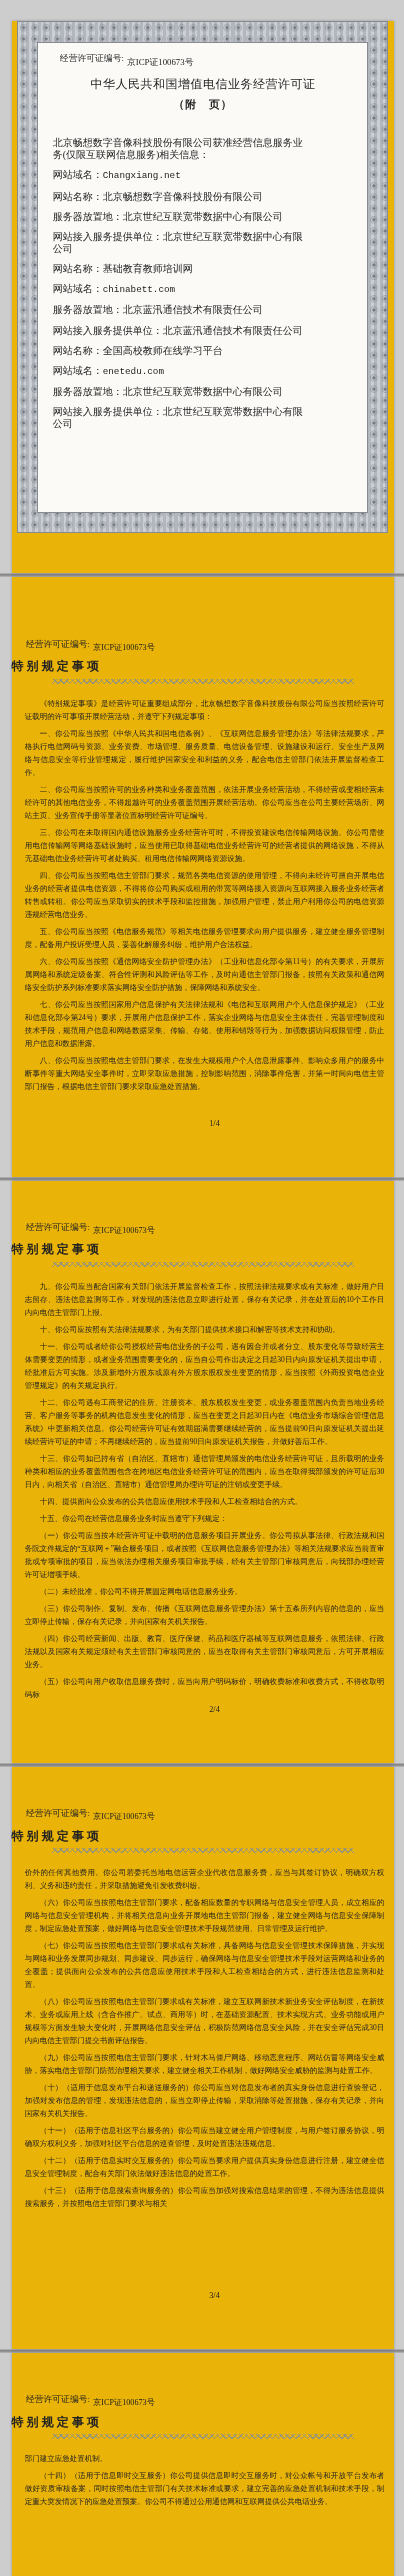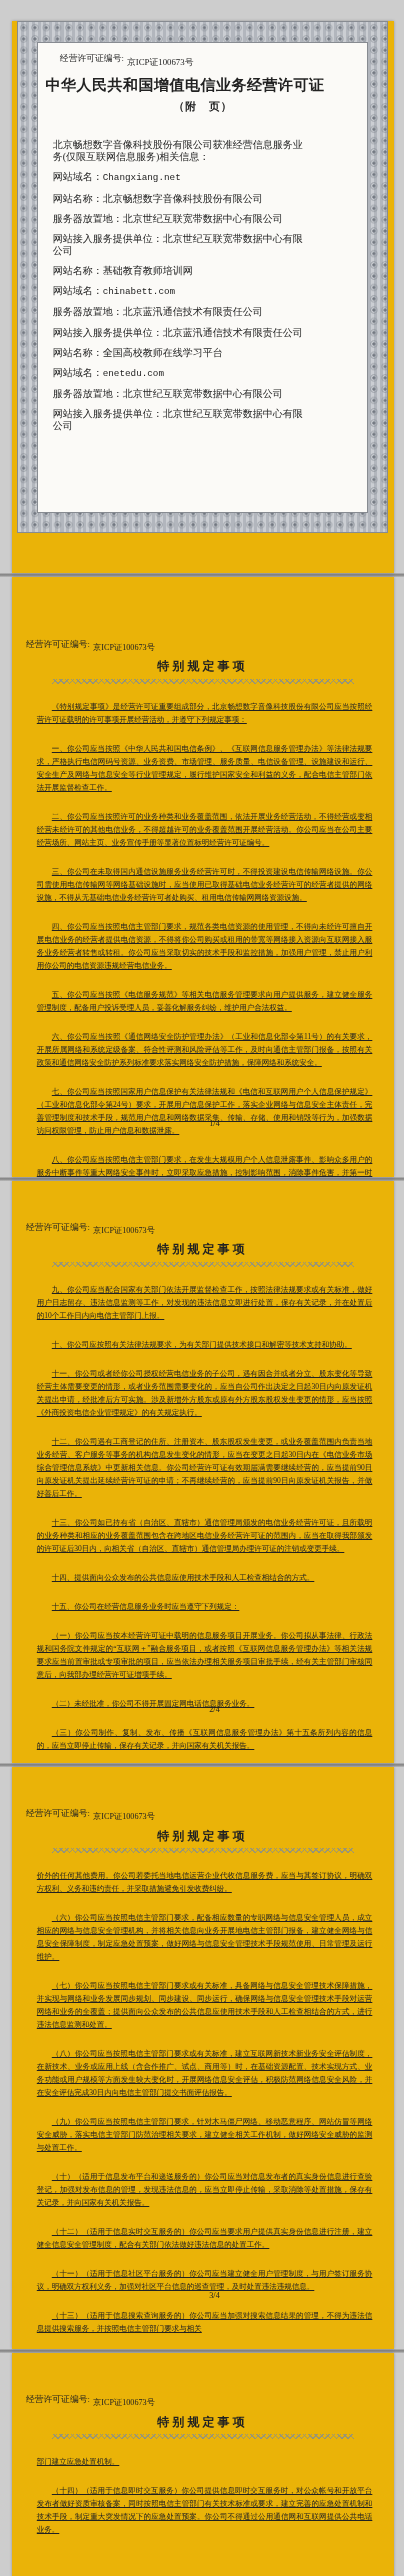--- a/index.html
+++ b/index.html
@@ -36,52 +36,52 @@
     background-size:11.3px 11.3px,11.3px 11.3px,auto;
   }
   .cert-inner{
     background:#fbfaf7;border:0.5px solid #878b91;
     height:100%;box-sizing:border-box;
     padding:10.3px 6.2px 0 7.2px;position:relative;
   }
   .cert-header{margin-left:14.4px;font-size:8.8px;white-space:nowrap;}
   .cert-license-no{position:relative;top:3.6px;margin-left:3.1px;font-size:8.8px;}
   .cert-title{
-    margin:11.3px 0 0;text-align:left;
-    font-size:15px;font-weight:700;letter-spacing:0.5px;
+    margin:11.3px 0 0;text-align:center;
+    font-size:12px;font-weight:400;letter-spacing:0.5px;
   }
   .cert-subtitle{
     margin:5.2px 0 0;text-align:center;
     font-size:10.8px;font-weight:700;letter-spacing:1px;
   }
   .cert-body{margin:20.6px 0 0 7.2px;width:258px;font-size:10px;}
   .cert-body p{margin:0;padding:4.1px 0;line-height:12px;word-break:break-all;}
   .cert-body .mono{font-family:"Liberation Mono","DejaVu Sans Mono",monospace;font-size:9.3px;}
 
   
   .page-special{padding-top:41px;}
   .sp-first{padding-top:62px;}
   .sp-header{margin-left:14.4px;font-size:8.8px;white-space:nowrap;}
   .sp-no{position:relative;top:2.6px;margin-left:3.1px;font-size:8.2px;}
   .sp-title{
-    margin:7.2px 0 0;text-align:center;
+    margin:7.2px 0 0;text-align:left;
     font-size:12px;font-weight:700;letter-spacing:3.1px;
   }
   .zigzag{
     height:4.6px;width:302px;margin:3.6px auto 0;
     background:
       repeating-linear-gradient(45deg, rgba(138,144,138,.8) 0 1px, transparent 1px 4.1px),
       repeating-linear-gradient(-45deg, rgba(138,144,138,.8) 0 1px, transparent 1px 4.1px);
   }
   .sp-body{
     margin:13.4px 5.2px 0 9.3px;
     font-size:7.5px;line-height:13px;
     text-align:justify;word-break:break-all;
   }
-  .sp-body p{margin:16px;text-indent:2em;text-decoration:underline;}
+  .sp-body p{margin:4px;text-indent:2em;}
   .sp-body p.noindent{text-indent:0;}
   .pg-footer{
     position:absolute;left:0;right:0;bottom:49px;
     text-align:center;font-size:8.2px;padding-left:24px;
   }
 </style>
 </head>
 <body>
 
 <div class="scan">
@@ -159,22 +159,22 @@
         <div class="sp-header"><span class="sp-label">经营许可证编号:</span><span class="sp-no">京ICP证100673号</span></div>
         <h2 class="sp-title">特别规定事项</h2>
         <div class="zigzag"></div>
         <div class="sp-body">
           <p class="noindent">价外的任何其他费用。你公司若委托当地电信运营企业代收信息服务费，应当与其签订协议，明确双方权利、义务和违约责任，并采取措施避免引发收费纠纷。</p>
           <p>（六）你公司应当按照电信主管部门要求，配备相应数量的专职网络与信息安全管理人员，成立相应的网络与信息安全管理机构，并将相关信息向业务开展地电信主管部门报备，建立健全网络与信息安全保障制度，制定应急处置预案，做好网络与信息安全管理技术手段规范使用、日常管理及运行维护。</p>
           <p>（七）你公司应当按照电信主管部门要求或有关标准，具备网络与信息安全管理技术保障措施，并实现与网络和业务发展同步规划、同步建设、同步运行，确保网络与信息安全管理技术手段对运营网络和业务的全覆盖；提供面向公众发布的公共信息应使用技术手段和人工检查相结合的方式，进行违法信息监测和处置。</p>
           <p>（八）你公司应当按照电信主管部门要求或有关标准，建立互联网新技术新业务安全评估制度，在新技术、业务或应用上线（含合作推广、试点、商用等）时，在基础资源配置、技术实现方式、业务功能或用户规模等方面发生较大变化时，开展网络信息安全评估，积极防范网络信息安全风险，并在安全评估完成30日内向电信主管部门提交书面评估报告。</p>
           <p>（九）你公司应当按照电信主管部门要求，针对木马僵尸网络、移动恶意程序、网站仿冒等网络安全威胁，落实电信主管部门防范治理相关要求，建立健全相关工作机制，做好网络安全威胁的监测与处置工作。</p>
           <p>（十）（适用于信息发布平台和递送服务的）你公司应当对信息发布者的真实身份信息进行查验登记，加强对发布信息的管理，发现违法信息的，应当立即停止传输，采取消除等处置措施，保存有关记录，并向国家有关机关报告。</p>
+          <p>（十一）（适用于信息社区平台服务的）你公司应当建立健全用户管理制度，与用户签订服务协议，明确双方权利义务，加强对社区平台信息的巡查管理，及时处置违法违规信息。</p>
           <p>（十二）（适用于信息实时交互服务的）你公司应当要求用户提供真实身份信息进行注册，建立健全信息安全管理制度，配合有关部门依法做好违法信息的处置工作。</p>
-          <p>（十一）（适用于信息社区平台服务的）你公司应当建立健全用户管理制度，与用户签订服务协议，明确双方权利义务，加强对社区平台信息的巡查管理，及时处置违法违规信息。</p>
           <p>（十三）（适用于信息搜索查询服务的）你公司应当加强对搜索信息结果的管理，不得为违法信息提供搜索服务，并按照电信主管部门要求与相关</p>
         </div>
         <div class="pg-footer">3/4</div>
       </section>
       <div class="page-divider"></div>
       <section class="page page-special sp-last" style="height: 523px;">
         <div class="sp-header"><span class="sp-label">经营许可证编号:</span><span class="sp-no">京ICP证100673号</span></div>
         <h2 class="sp-title">特别规定事项</h2>
         <div class="zigzag"></div>
         <div class="sp-body">

